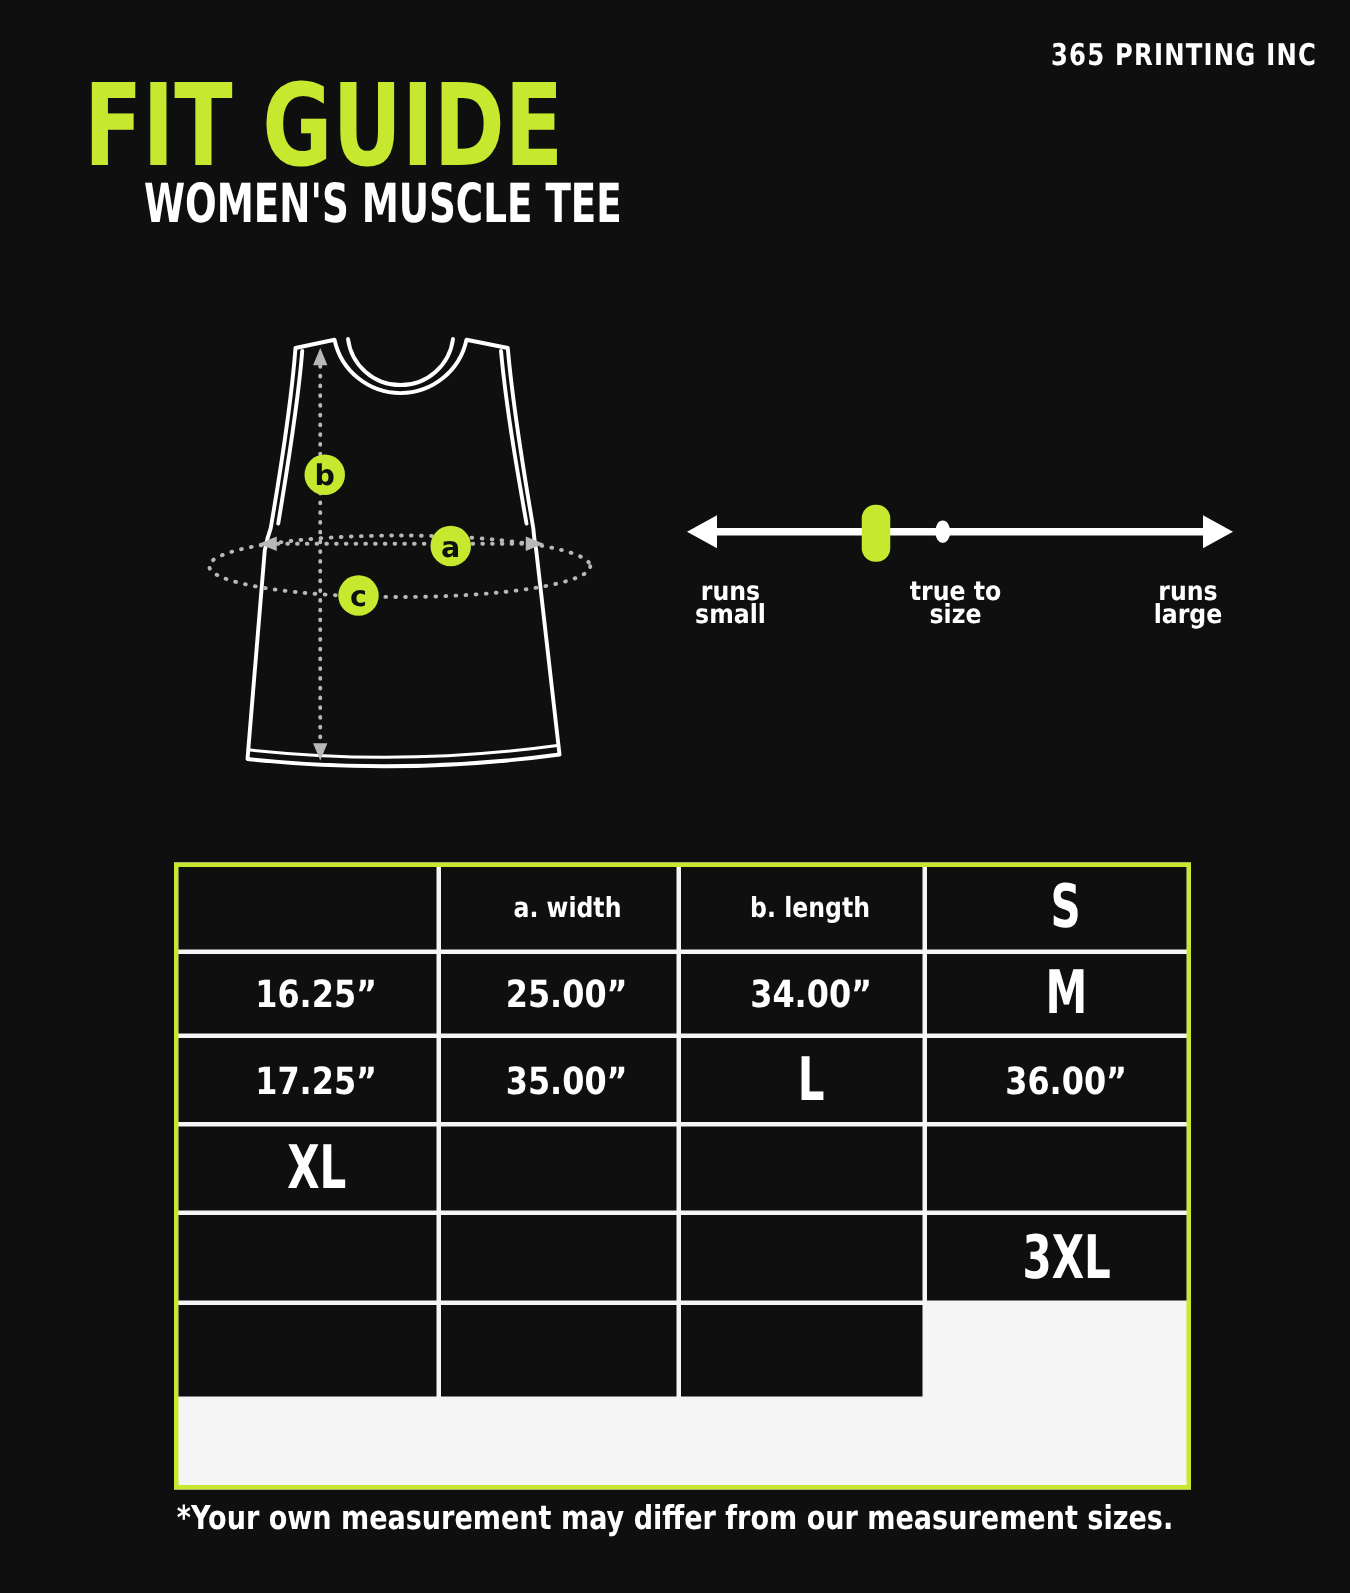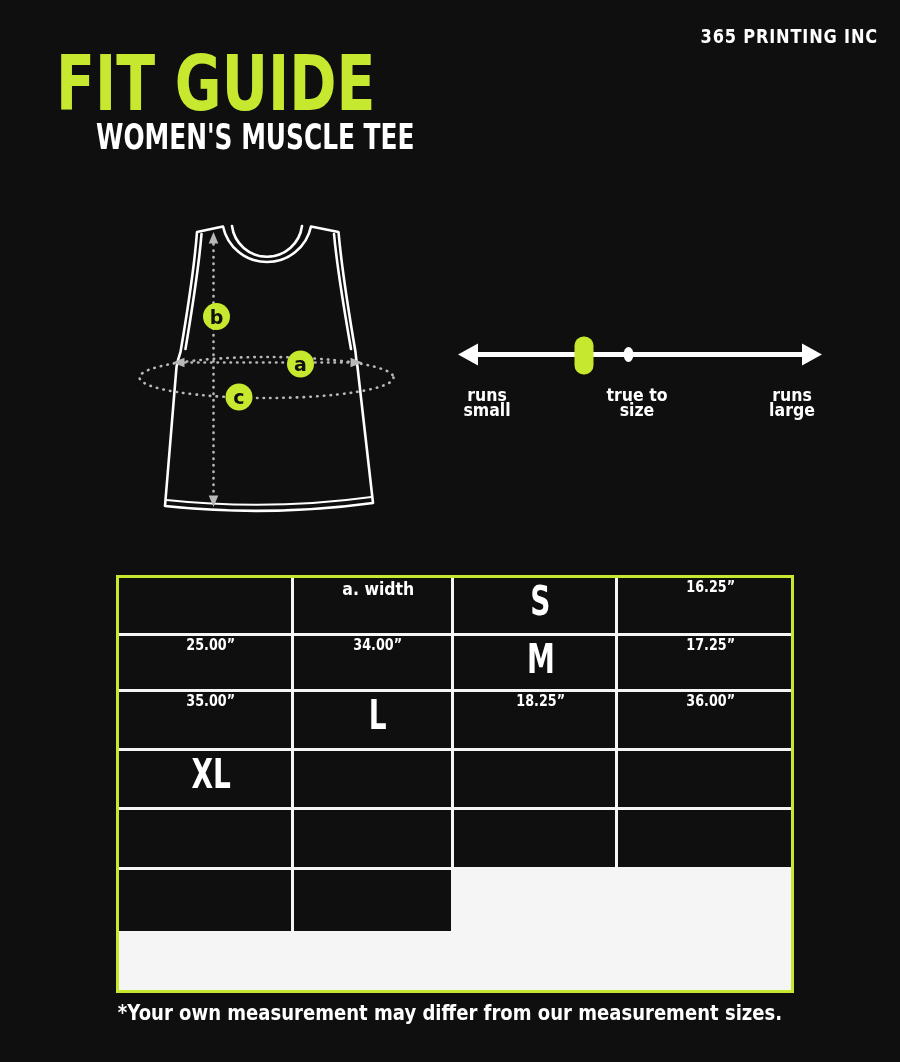--- a/index.html
+++ b/index.html
@@ -34,29 +34,29 @@
     white-space:pre-line;transform:translateX(-50%) scaleX(0.9);
   }
   
   .size-table{
     left:116px;top:575px;width:678px;height:418px;box-sizing:border-box;
     background:var(--grid);border:3px solid var(--accent);
     display:grid;grid-template-columns:175fr 160fr 165fr 176fr;
     grid-template-rows:57fr 56fr 59fr 58fr 60fr 63fr 59fr;gap:3px;
   }
   .size-table>div{
-    background:var(--bg);display:flex;align-items:flex-start;justify-content:center;
+    background:var(--bg);display:flex;align-items:center;justify-content:center;
     overflow:hidden;
     padding-left:12px;
   }
   .cell-header{font-size:18.5px;font-weight:bold;}
   .cell-header>span{display:inline-block;transform:scaleX(0.85);white-space:nowrap;}
   .cell-size{font-size:40px;font-weight:bold;}
   .cell-size>span{display:inline-block;transform:scaleX(0.7);white-space:nowrap;}
-  .cell-val{font-size:15px;font-weight:bold;}
+  .cell-val{font-size:25px;font-weight:bold;}
   .cell-val>span{display:inline-block;transform:scaleX(0.85);white-space:nowrap;}
   
   .footnote{
     left:50%;top:1000px;font-size:22px;font-weight:bold;white-space:nowrap;
     transform:translateX(-50%) scaleX(0.82);
   }
 </style>
 </head>
 <body>
 
@@ -125,20 +125,23 @@
 <div class="abs scale-label" style="left:792px">runs
 large</div>
 
 <div class="abs size-table">
   <div class="cell-header">
       <span></span>
     </div>
   <div class="cell-header">
       <span>a. width</span>
     </div>
+  <div class="cell-header">
+      <span>b. length</span>
+    </div>
 
   <div class="cell-size">
       <span>S</span>
     </div>
   <div class="cell-val">
       <span>16.25”</span>
     </div>
   <div class="cell-val">
       <span>25.00”</span>
     </div>
@@ -153,23 +156,20 @@
       <span>17.25”</span>
     </div>
   <div class="cell-val">
       <span>35.00”</span>
     </div>
 
   <div class="cell-size">
       <span>L</span>
     </div>
   <div class="cell-val">
-      <span>18.25”</span>
-    </div>
-  <div class="cell-val">
       <span>36.00”</span>
     </div>
 
   <div class="cell-size">
       <span>XL</span>
     </div>
   <div class="cell-val">
       <span></span>
     </div>
   <div class="cell-val">
@@ -182,20 +182,23 @@
   <div class="cell-val">
       <span></span>
     </div>
   <div class="cell-val">
       <span></span>
     </div>
   <div class="cell-val">
       <span></span>
     </div>
 
+  <div class="cell-size">
+      <span>3XL</span>
+    </div>
   <div class="cell-val">
       <span></span>
     </div>
   <div class="cell-val">
       <span></span>
     </div>
   <div class="cell-val">
       <span></span>
     </div>
 </div>

